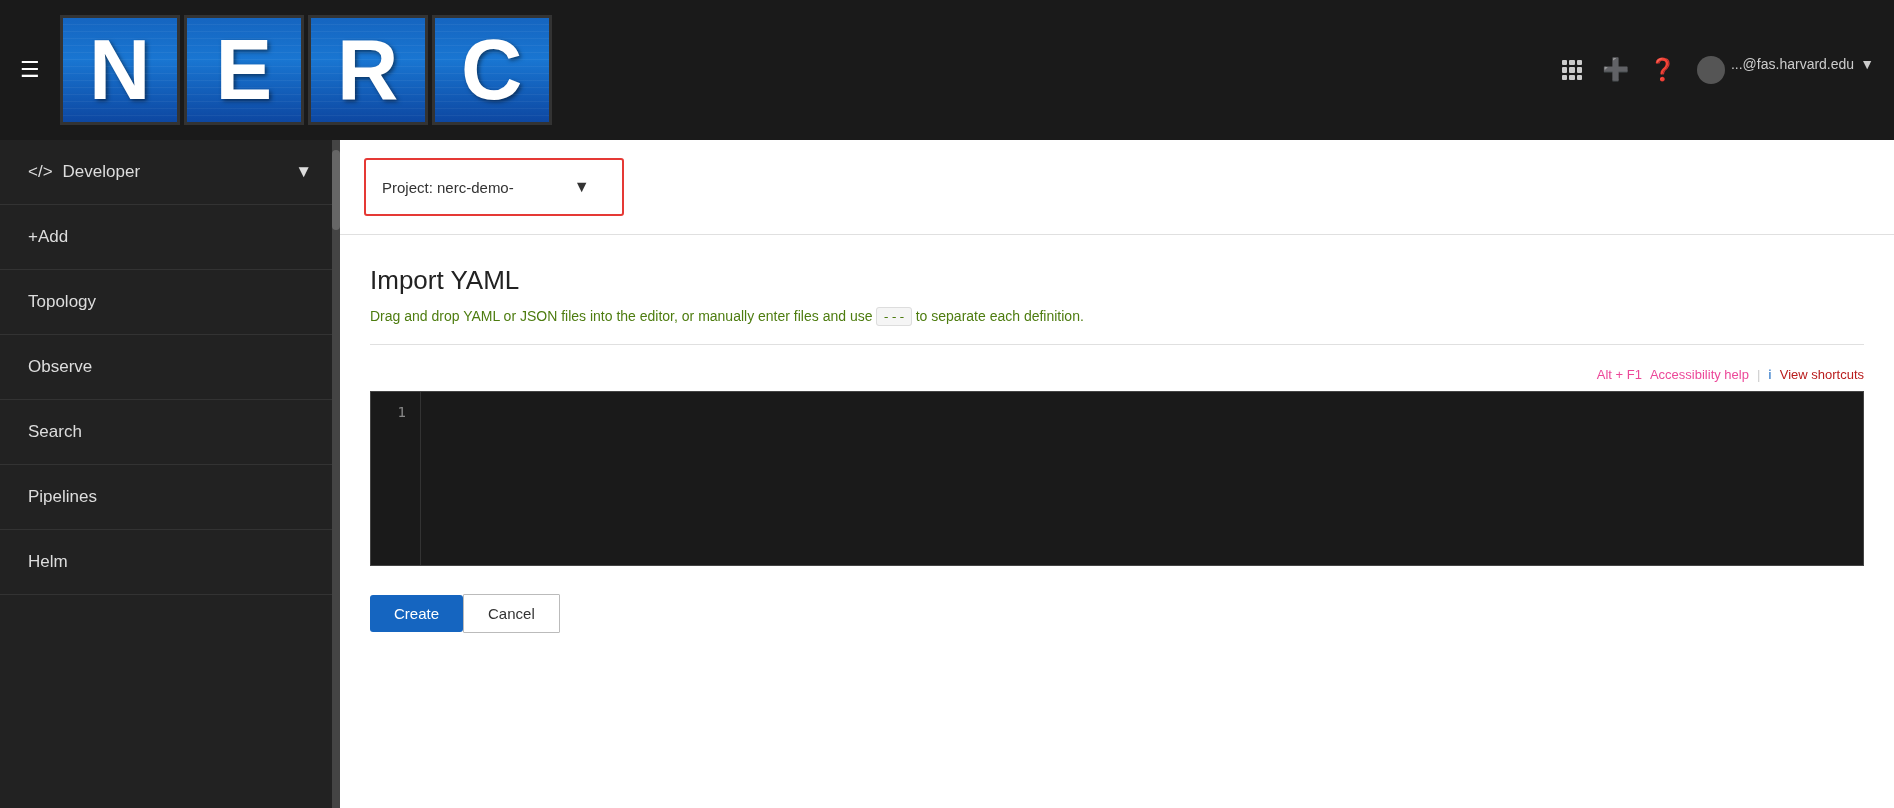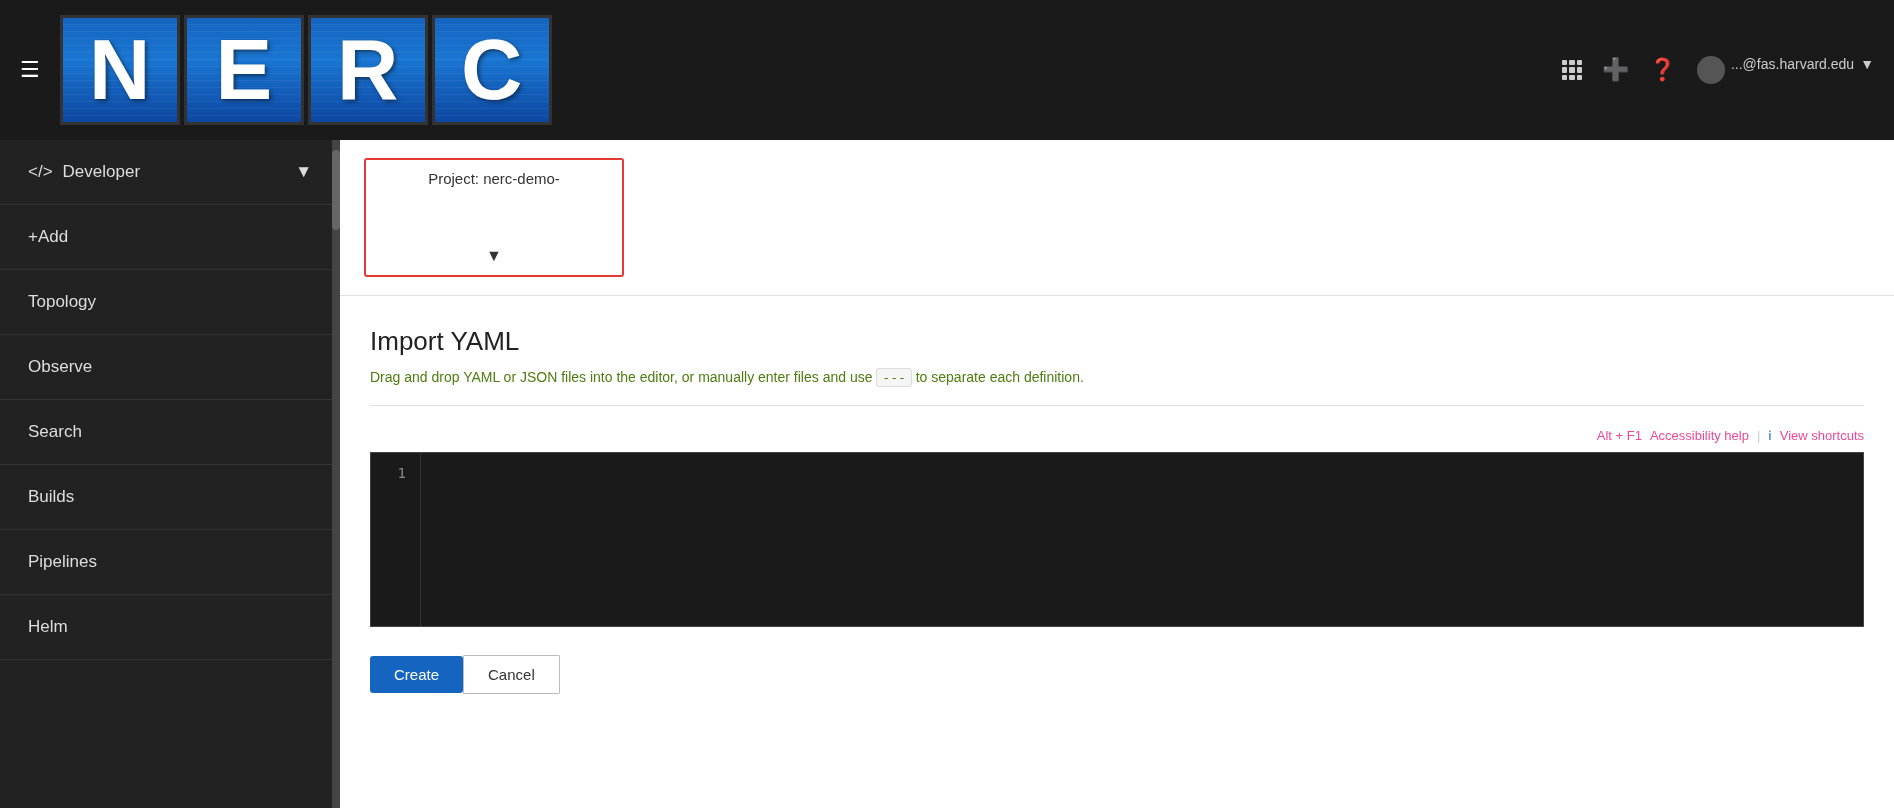--- a/index.html
+++ b/index.html
@@ -149,29 +149,28 @@
 
     
     .project-bar {
       padding: 18px 24px;
       border-bottom: 1px solid #e0e0e0;
       background: white;
     }
     .project-select {
       border: 2px solid #e53935;
       border-radius: 3px;
-      padding: 10px 16px;
+      padding: 18px 16px;
       font-size: 15px;
       display: inline-flex;
       align-items: center;
       gap: 60px;
       cursor: pointer;
       background: white;
       min-width: 260px;
-      flex-direction: column;
     }
     .project-select-text {
       color: #333;
     }
     .project-select-arrow {
       color: #333;
       font-size: 16px;
     }
 
     
@@ -210,21 +209,21 @@
       align-items: center;
       gap: 8px;
       margin-bottom: 8px;
       font-size: 13px;
       color: #555;
     }
     .accessibility-help {
       color: #ec4899;
     }
     .view-shortcuts {
-      color: #ec4899;
+      color: #b91c1c;
       cursor: pointer;
       text-decoration: none;
       display: flex;
       align-items: center;
       gap: 4px;
       text-align: center;
     }
     .pipe {
       color: #ccc;
     }
@@ -344,23 +343,20 @@
       <div class="sidebar-item">
         <span>Topology</span>
       </div>
       <div class="sidebar-item">
         <span>Observe</span>
       </div>
       <div class="sidebar-item">
         <span>Search</span>
       </div>
       <div class="sidebar-item">
-        <span>Builds</span>
-      </div>
-      <div class="sidebar-item">
         <span>Pipelines</span>
       </div>
       <div class="sidebar-item">
         <span>Helm</span>
       </div>
     </div>
     <div class="sidebar-scrollbar">
       <div class="scrollbar-thumb"></div>
     </div>
   </div>

